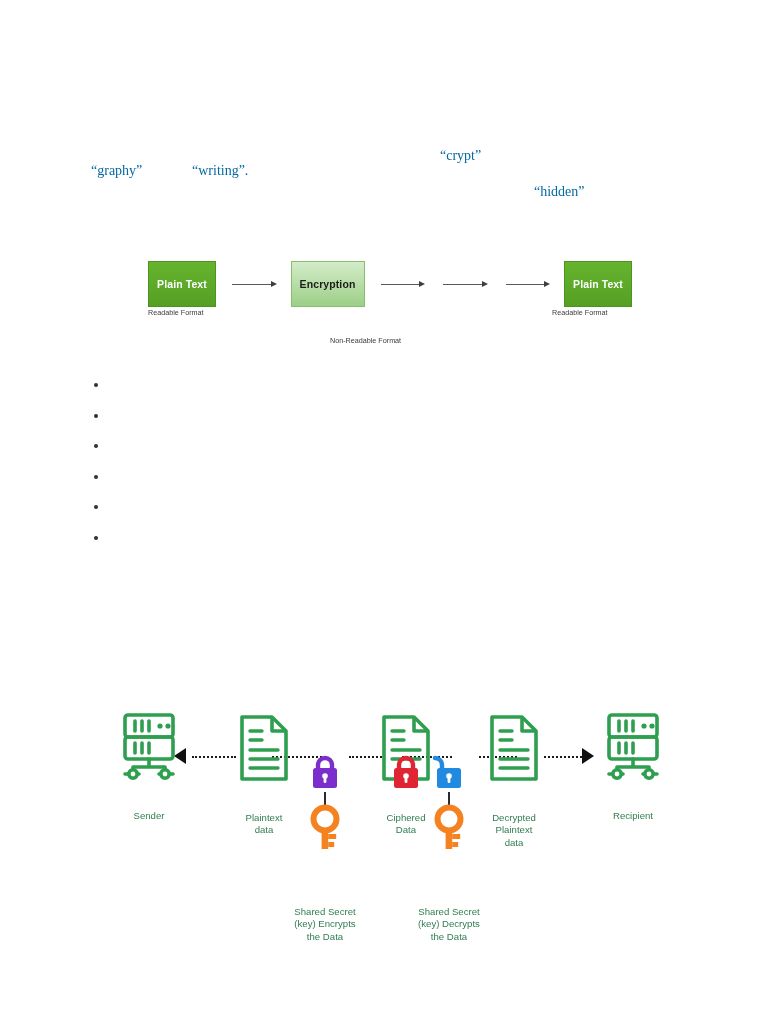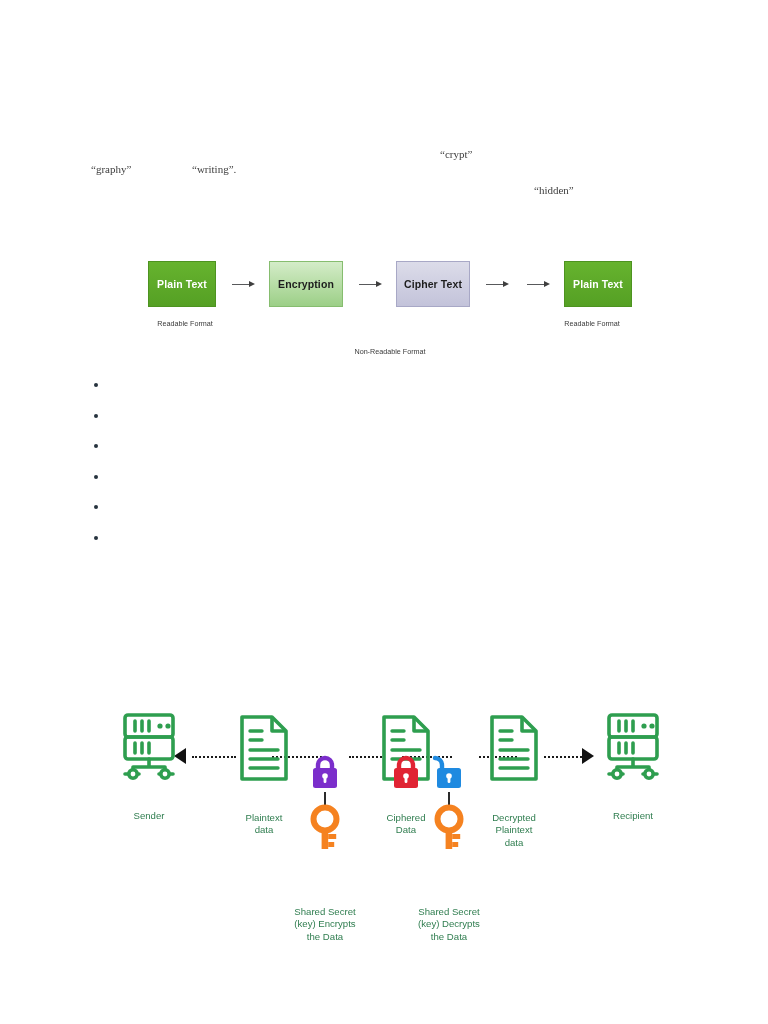--- a/index.html
+++ b/index.html
@@ -7,22 +7,22 @@
     width:768px; height:1024px; position:relative;
     background:#ffffff; overflow:hidden;
     font-family:"Liberation Sans", sans-serif;
   }
   .page { position:absolute; inset:0; }
 
   
   .prose-frag {
     position:absolute;
     font-family:"Liberation Serif", serif;
-    font-size:11px;
-    color:#404040;
+    font-size:14px;
+    color:#0369a1;
     white-space:nowrap;
   }
 
   
   #flow-diagram {
     position:absolute; left:148px; top:243px;
     width:484px; height:98px;
   }
   .watermark {
     position:absolute; left:120px; top:-5px;
@@ -64,22 +64,22 @@
     content:""; position:absolute; left:2px; top:4px; right:6px;
     height:1.2px; background:#58595b;
   }
   .flow-arrow::after {
     content:""; position:absolute; right:0; top:1.2px;
     border-top:3.5px solid transparent;
     border-bottom:3.5px solid transparent;
     border-left:6px solid #3f3f3f;
   }
   .flow-caption {
-    position:absolute; top:76px;
-    font-size:7.2px; color:#3a3a3a; text-align:center; white-space:nowrap;
+    position:absolute; top:65px;
+    font-size:7.2px; color:#3a3a3a; text-align:left; white-space:nowrap;
   }
   #caption-left   { left:0;    width:74px; }
   #caption-center { left:182px; width:120px;margin-top:28px; }
   #caption-right  { left:404px; width:80px; }
 
   
   #bullet-list { position:absolute; left:84px; top:378px; width:420px; }
   .bullet-item {
     position:relative; height:30.5px;
     font-size:12px; color:#1d2430;
@@ -134,21 +134,20 @@
 
   <div id="flow-diagram">
 
     <div class="watermark"></div>
 
     <div class="flow-row">
       <div class="flow-box solid">Plain Text</div>
       <div class="flow-arrow"></div>
       <div class="flow-box light">Encryption</div>
       <div class="flow-arrow"></div>
-      <div class="flow-box lav">Cipher Text</div>
       <div class="flow-arrow"></div>
       <div class="flow-arrow"></div>
       <div class="flow-box solid">Plain Text</div>
     </div>
 
     <div class="flow-caption" id="caption-left">Readable Format</div>
     <div class="flow-caption" id="caption-center">Non-Readable Format</div>
     <div class="flow-caption" id="caption-right">Readable Format</div>
   </div>
 

